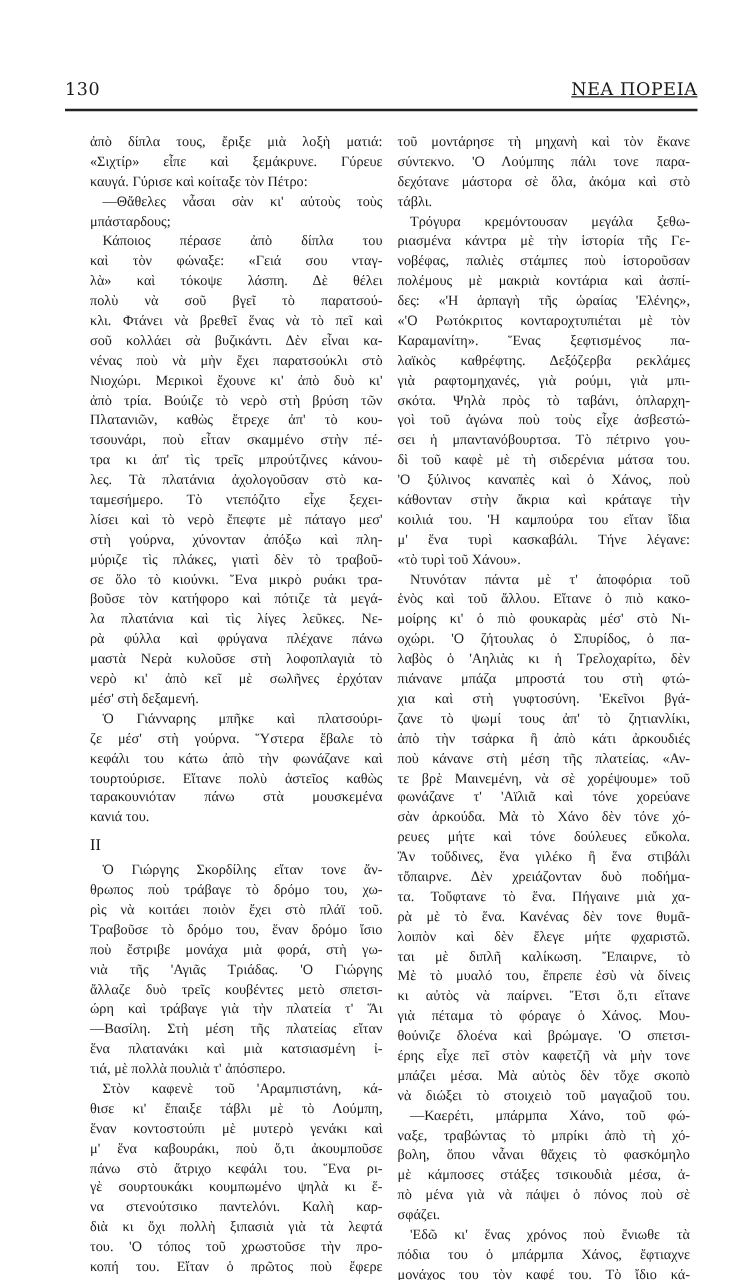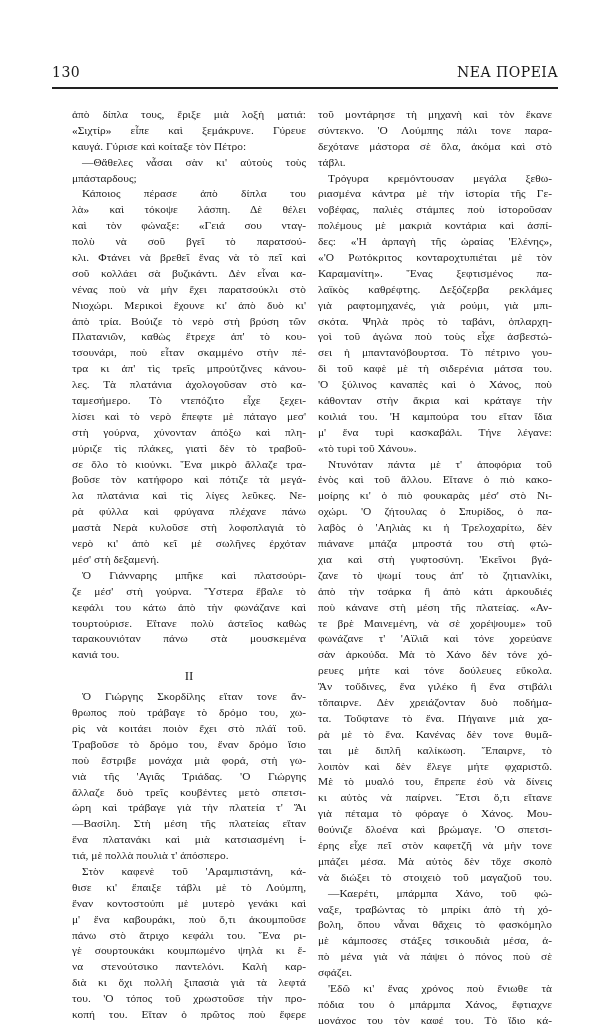--- a/index.html
+++ b/index.html
@@ -13,21 +13,21 @@
     }
     .page-header {
       position: absolute; left: 52px; top: 64px; width: 506px; height: 20px;
     }
     .page-number {
       position: absolute; left: 0; top: 0;
       font-size: 14px; letter-spacing: 0.5px;
     }
     .running-title {
       position: absolute; right: 0; top: 0;
-      font-size: 14px; letter-spacing: 0.5px;
+      font-size: 14px; letter-spacing: 0.5px; text-decoration: underline;
     }
     .header-rule {
       position: absolute; left: 52px; top: 87px; width: 506px; height: 2px;
       background: #222;
     }
     .column {
       position: absolute; top: 107px; width: 234px;
       font-family: "Liberation Serif", "DejaVu Serif", serif;
       font-size: 11.4px;
       line-height: 15.9px;
@@ -35,57 +35,57 @@
     }
     .col-left { left: 72px; }
     .col-right { left: 318px; }
     .line {
       display: block; white-space: nowrap; text-align-last: justify;
       height: 15.9px; overflow: visible;
     }
     .line.last { text-align-last: left; }
     .line.indent { padding-left: 10px; }
     .section-heading {
-      display: block; text-align: center; font-size: 13px;
+      display: block; font-size: 13px;
       height: 22px; line-height: 22px; margin: 2px 0;
     }
   </style>
 </head>
 <body>
 
 <div class="page-header">
   <span class="page-number">130</span>
   <span class="running-title">ΝΕΑ ΠΟΡΕΙΑ</span>
 </div>
 <div class="header-rule"></div>
 
 <div class="column col-left" id="col-left">
     <span class="line">ἀπὸ δίπλα τους, ἔριξε μιὰ λοξὴ ματιά:</span>
     <span class="line">«Σιχτίρ» εἶπε καὶ ξεμάκρυνε.   Γύρευε</span>
     <span class="line last">καυγά. Γύρισε καὶ κοίταξε τὸν Πέτρο:</span>
     <span class="line indent">—Θἄθελες νἆσαι σὰν κι' αὐτοὺς τοὺς</span>
     <span class="line last">μπάσταρδους;</span>
     <span class="line indent">Κάποιος   πέρασε  ἀπὸ   δίπλα   του</span>
+    <span class="line">καὶ τὸν φώναξε: «Γειά σου νταγ-</span>
     <span class="line">λὰ» καὶ τόκοψε λάσπη. Δὲ θέλει</span>
-    <span class="line">καὶ τὸν φώναξε: «Γειά σου νταγ-</span>
     <span class="line">πολὺ νὰ σοῦ βγεῖ τὸ παρατσού-</span>
     <span class="line">κλι. Φτάνει νὰ βρεθεῖ ἕνας νὰ τὸ πεῖ καὶ</span>
     <span class="line">σοῦ κολλάει σὰ βυζικάντι. Δὲν εἶναι κα-</span>
     <span class="line">νένας ποὺ νὰ μὴν ἔχει παρατσούκλι στὸ</span>
     <span class="line">Νιοχώρι. Μερικοὶ ἔχουνε κι' ἀπὸ δυὸ κι'</span>
     <span class="line">ἀπὸ τρία. Βούιζε τὸ νερὸ στὴ βρύση τῶν</span>
     <span class="line">Πλατανιῶν, καθὼς ἔτρεχε ἀπ' τὸ κου-</span>
     <span class="line">τσουνάρι, ποὺ εἶταν σκαμμένο στὴν πέ-</span>
     <span class="line">τρα κι ἀπ' τὶς τρεῖς μπρούτζινες κάνου-</span>
     <span class="line">λες. Τὰ πλατάνια ἀχολογοῦσαν στὸ κα-</span>
     <span class="line">ταμεσήμερο. Τὸ ντεπόζιτο εἶχε ξεχει-</span>
     <span class="line">λίσει καὶ τὸ νερὸ ἔπεφτε μὲ πάταγο μεσ'</span>
     <span class="line">στὴ γούρνα, χύνονταν ἀπόξω καὶ πλη-</span>
     <span class="line">μύριζε τὶς πλάκες, γιατὶ δὲν τὸ τραβοῦ-</span>
-    <span class="line">σε ὅλο τὸ κιούνκι. Ἕνα μικρὸ ἄλλαζε τρα-</span>
+    <span class="line">σε ὅλο τὸ κιούνκι. Ἕνα μικρὸ ρυάκι τρα-</span>
     <span class="line">βοῦσε τὸν κατήφορο καὶ πότιζε τὰ μεγά-</span>
     <span class="line">λα πλατάνια καὶ τὶς λίγες λεῦκες. Νε-</span>
     <span class="line">ρὰ φύλλα καὶ φρύγανα πλέχανε πάνω</span>
     <span class="line">μαστὰ Νερὰ κυλοῦσε στὴ λοφοπλαγιὰ τὸ</span>
     <span class="line">νερὸ κι' ἀπὸ κεῖ μὲ σωλῆνες ἐρχόταν</span>
     <span class="line last">μέσ' στὴ δεξαμενή.</span>
     <span class="line indent">Ὁ Γιάνναρης μπῆκε καὶ πλατσούρι-</span>
     <span class="line">ζε μέσ' στὴ γούρνα. Ὕστερα ἔβαλε τὸ</span>
     <span class="line">κεφάλι του κάτω ἀπὸ τὴν φωνάζανε καὶ</span>
     <span class="line">τουρτούρισε. Εἴτανε πολὺ ἀστεῖος καθὼς</span>
@@ -148,22 +148,22 @@
     <span class="line">ἀπὸ τὴν τσάρκα ἢ ἀπὸ κάτι ἀρκουδιές</span>
     <span class="line">ποὺ κάνανε στὴ μέση τῆς πλατείας. «Αν-</span>
     <span class="line">τε βρὲ Μαινεμένη, νὰ σὲ χορέψουμε» τοῦ</span>
     <span class="line">φωνάζανε τ' 'Αϊλιᾶ καὶ τόνε χορεύανε</span>
     <span class="line">σὰν ἀρκούδα. Μὰ τὸ Χάνο δὲν τόνε χό-</span>
     <span class="line">ρευες μήτε καὶ τόνε δούλευες εὔκολα.</span>
     <span class="line">Ἂν τοὔδινες, ἕνα γιλέκο ἢ ἕνα στιβάλι</span>
     <span class="line">τὄπαιρνε. Δὲν χρειάζονταν δυὸ ποδήμα-</span>
     <span class="line">τα. Τοὔφτανε τὸ ἕνα. Πήγαινε μιὰ χα-</span>
     <span class="line">ρὰ μὲ τὸ ἕνα. Κανένας δὲν τονε θυμᾶ-</span>
+    <span class="line">λοιπὸν καὶ δὲν ἔλεγε μήτε φχαριστῶ.</span>
     <span class="line">ται μὲ διπλῆ καλίκωση.  Ἔπαιρνε, τὸ</span>
-    <span class="line">λοιπὸν καὶ δὲν ἔλεγε μήτε φχαριστῶ.</span>
     <span class="line">Μὲ τὸ μυαλό του, ἔπρεπε ἐσὺ νὰ δίνεις</span>
     <span class="line">κι αὐτὸς νὰ παίρνει. Ἔτσι ὅ,τι εἴτανε</span>
     <span class="line">γιὰ πέταμα τὸ φόραγε ὁ Χάνος. Μου-</span>
     <span class="line">θούνιζε δλοένα καὶ βρώμαγε. 'Ο σπετσι-</span>
     <span class="line">έρης εἶχε πεῖ στὸν καφετζῆ νὰ μὴν τονε</span>
     <span class="line">μπάζει μέσα. Μὰ αὐτὸς δὲν τὄχε σκοπὸ</span>
     <span class="line">νὰ διώξει τὸ στοιχειὸ τοῦ μαγαζιοῦ του.</span>
     <span class="line indent">—Καερέτι, μπάρμπα Χάνο, τοῦ φώ-</span>
     <span class="line">ναξε, τραβώντας τὸ μπρίκι ἀπὸ τὴ χό-</span>
     <span class="line">βολη, ὅπου νἆναι θἄχεις τὸ φασκόμηλο</span>

